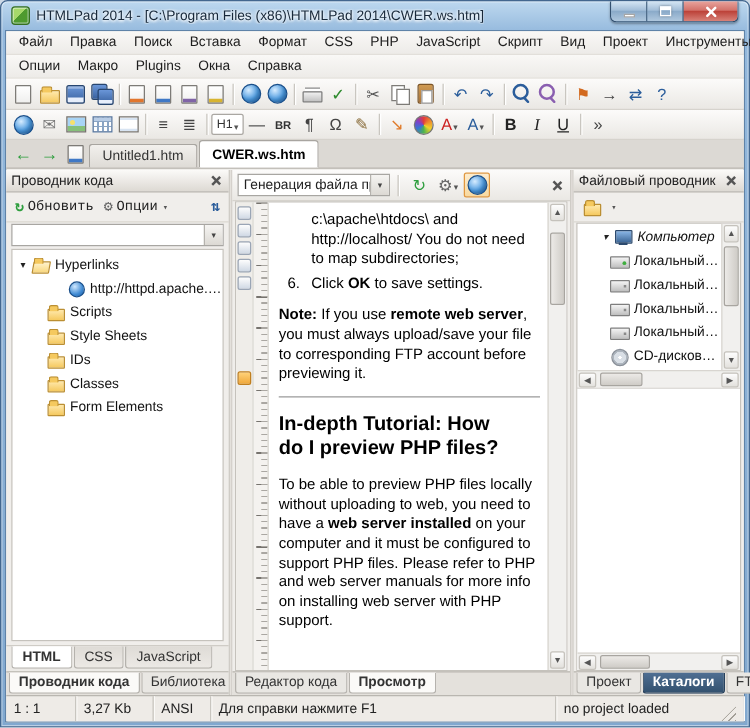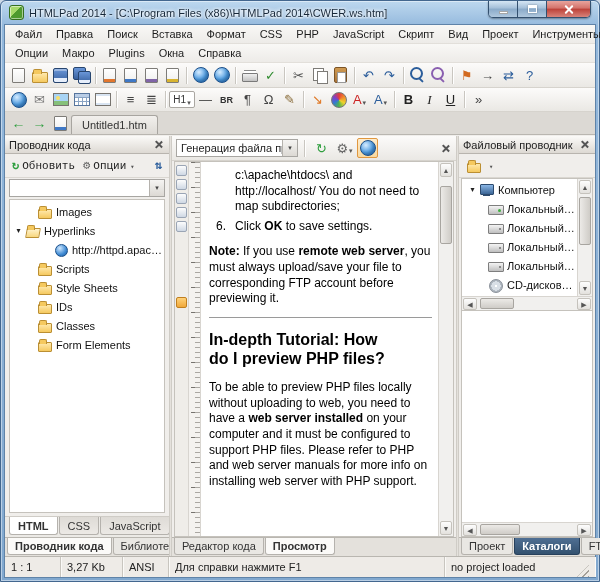--- a/index.html
+++ b/index.html
@@ -82,21 +82,21 @@
   .tabstrip{height:23px;flex:0 0 auto;display:flex;align-items:flex-end;padding:0 3px;background:#dcd9d4;border-bottom:1px solid #b9b6b0;}
   #tabnav{display:flex;align-items:center;height:100%;}
   #tabnav .ico .g{font-size:14px;font-weight:bold;}
   .doc-tab{height:19px;padding:0 10px;display:flex;align-items:center;font-size:11px;color:#333;white-space:nowrap;
     border:1px solid #a8a5a0;border-bottom:none;border-radius:3px 3px 0 0;background:linear-gradient(#f2f0ed,#dedbd6);margin-right:1px;}
   .doc-tab.active{background:#fff;font-weight:bold;height:22px;color:#000;}
 
   
   .main{flex:1;min-height:0;display:flex;padding-top:1px;}
   .panel{display:flex;flex-direction:column;min-width:0;min-height:0;background:#f0eeeb;}
-  .panel.left{width:164px;}
+  .panel.left{width:178px;}
   .panel.center{flex:1;}
   .panel.right{width:136px;}
   .vsplit{width:3px;flex:0 0 auto;background:#e4e1dc;border-left:1px solid #cfccc6;border-right:1px solid #cfccc6;}
 
   .phead{height:18px;flex:0 0 auto;display:flex;align-items:center;padding:0 4px;font-size:11px;color:#222;
     background:linear-gradient(#fbfaf8,#ddd9d3);border-bottom:1px solid #b8b4ae;}
   .phead .t{flex:1;white-space:nowrap;overflow:hidden;}
   .xbtn{position:relative;width:13px;height:13px;flex:0 0 auto;}
   .xbtn::before,.xbtn::after{content:"";position:absolute;left:6px;top:2px;width:1.5px;height:9px;background:#555;}
   .xbtn::before{transform:rotate(45deg);} .xbtn::after{transform:rotate(-45deg);}
@@ -360,20 +360,21 @@
           <div class="ico k-glyph">
             <span class="g" style="color: rgb(46, 158, 62);">←</span>
           </div>
           <div class="ico k-glyph">
             <span class="g" style="color: rgb(46, 158, 62);">→</span>
           </div>
           <div class="ico k-page" style="--mark: #3f78c6;"></div>
         </div>
       <div id="doctabs" style="display:flex;align-items:flex-end;">
           <div class="doc-tab">Untitled1.htm</div>
+          <div class="doc-tab active">CWER.ws.htm</div>
         </div>
     </div>
 
     <div class="main">
 
       <div class="panel left">
         <div class="phead">
           <span class="t">Проводник кода</span>
           <span class="xbtn"></span>
         </div>
@@ -392,25 +393,20 @@
             <span class="gi gi-sort"></span>
           </div>
         </div>
         <div class="searchrow">
           <div class="combo">
             <span class="cv"></span>
             <span class="cb"></span>
           </div>
         </div>
         <div class="tree" id="left-tree">
-            <div class="trow" style="padding-left: 14px;">
-              <span class="expander"></span>
-              <span class="ti-ico t-folder"></span>
-              <span class="tlabel">Images</span>
-            </div>
             <div class="trow" style="padding-left: 2px;">
               <span class="expander open"></span>
               <span class="ti-ico t-folder-open"></span>
               <span class="tlabel">Hyperlinks</span>
             </div>
             <div class="trow" style="padding-left: 30px;">
               <span class="expander"></span>
               <span class="ti-ico t-link"></span>
               <span class="tlabel">http://httpd.apache.org/</span>
             </div>
@@ -515,21 +511,21 @@
         <div class="ptools">
           <div class="tool-btn">
             <span class="ti-ico t-folder"></span>
             <span class="dd"></span>
           </div>
         </div>
         <div class="rbody">
           <div class="rtop">
             <div class="rtreewrap">
               <div class="rtree" id="right-tree">
-                  <div class="trow" style="padding-left: 4px;">
+                  <div class="trow" style="padding-left: 16px; font-style: italic;">
                     <span class="expander open"></span>
                     <span class="ti-ico t-computer"></span>
                     <span class="tlabel">Компьютер</span>
                   </div>
                   <div class="trow" style="padding-left: 13px;">
                     <span class="expander"></span>
                     <span class="ti-ico t-disk-system"></span>
                     <span class="tlabel">Локальный дис...</span>
                   </div>
                   <div class="trow" style="padding-left: 13px;">

